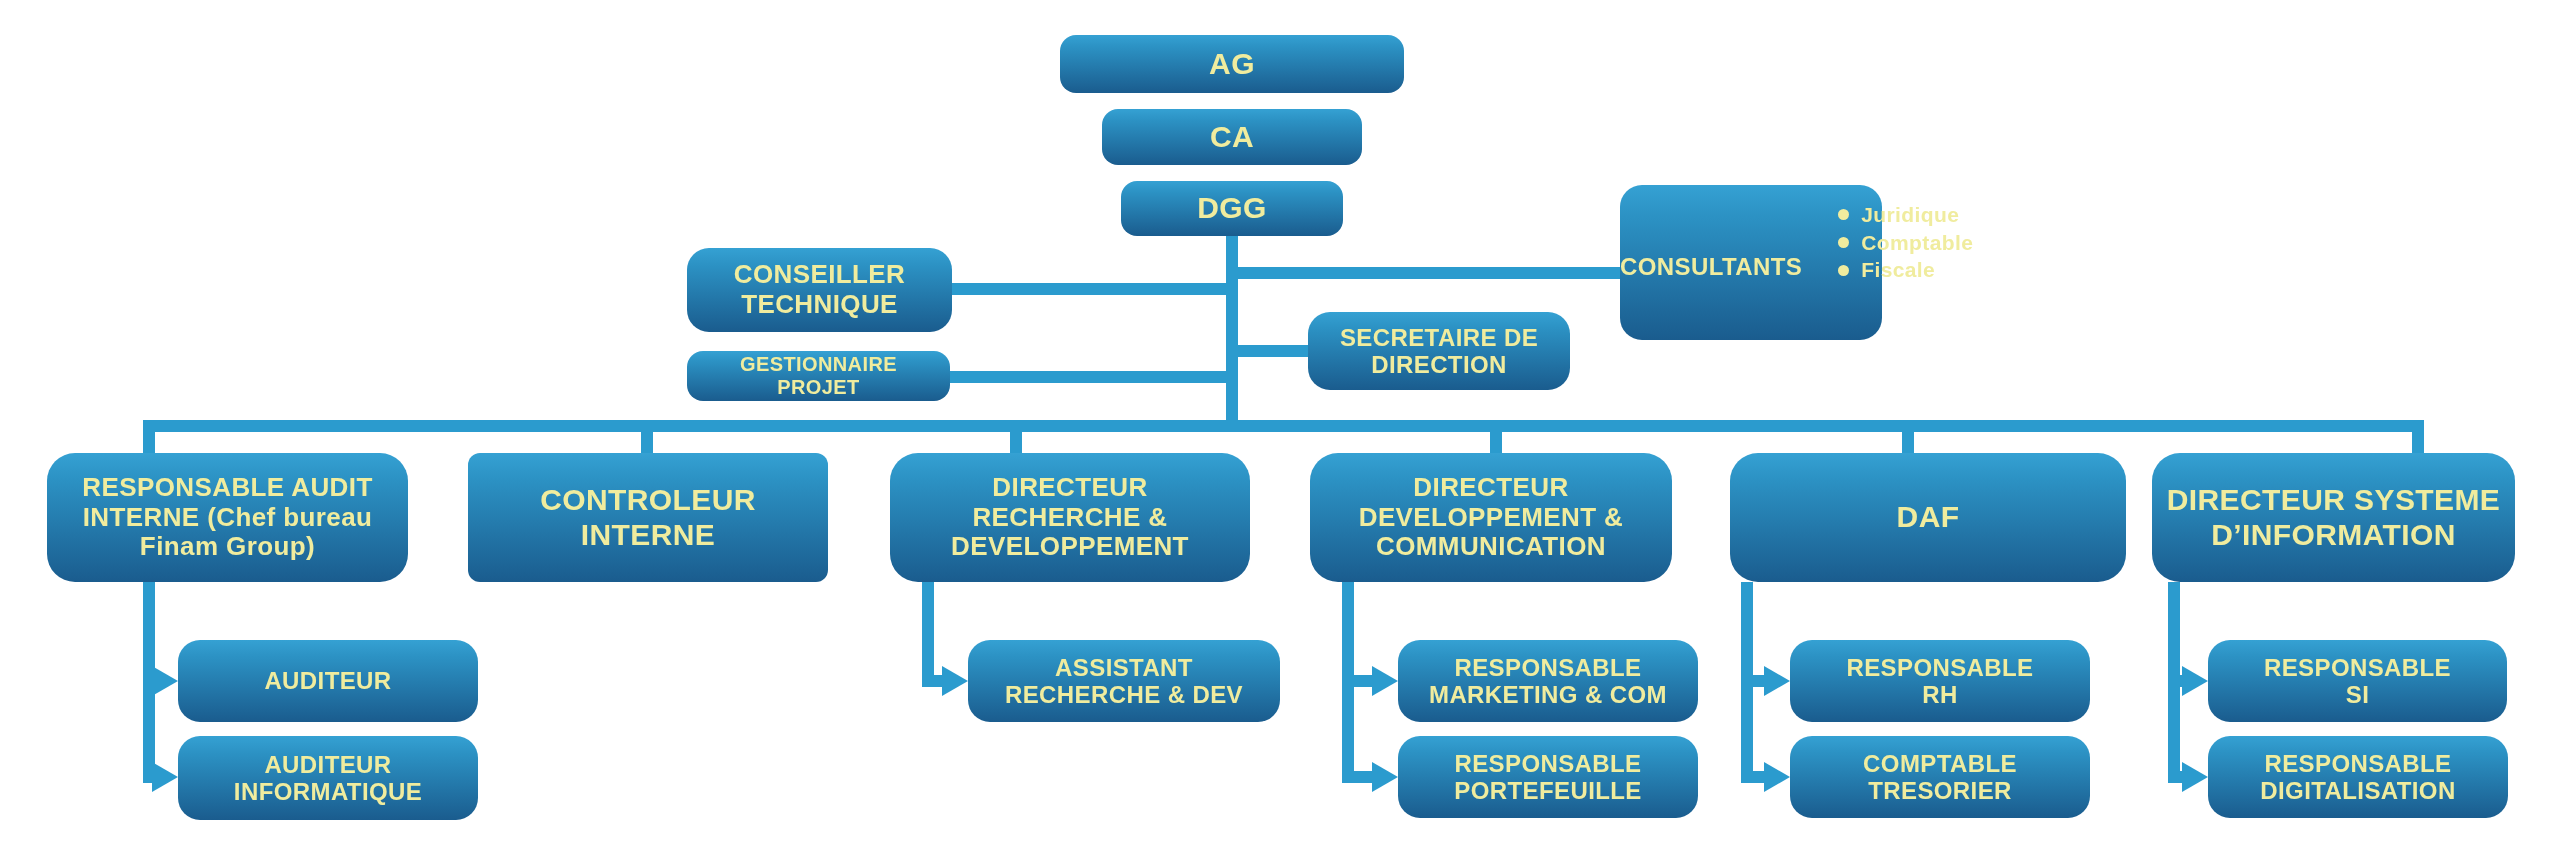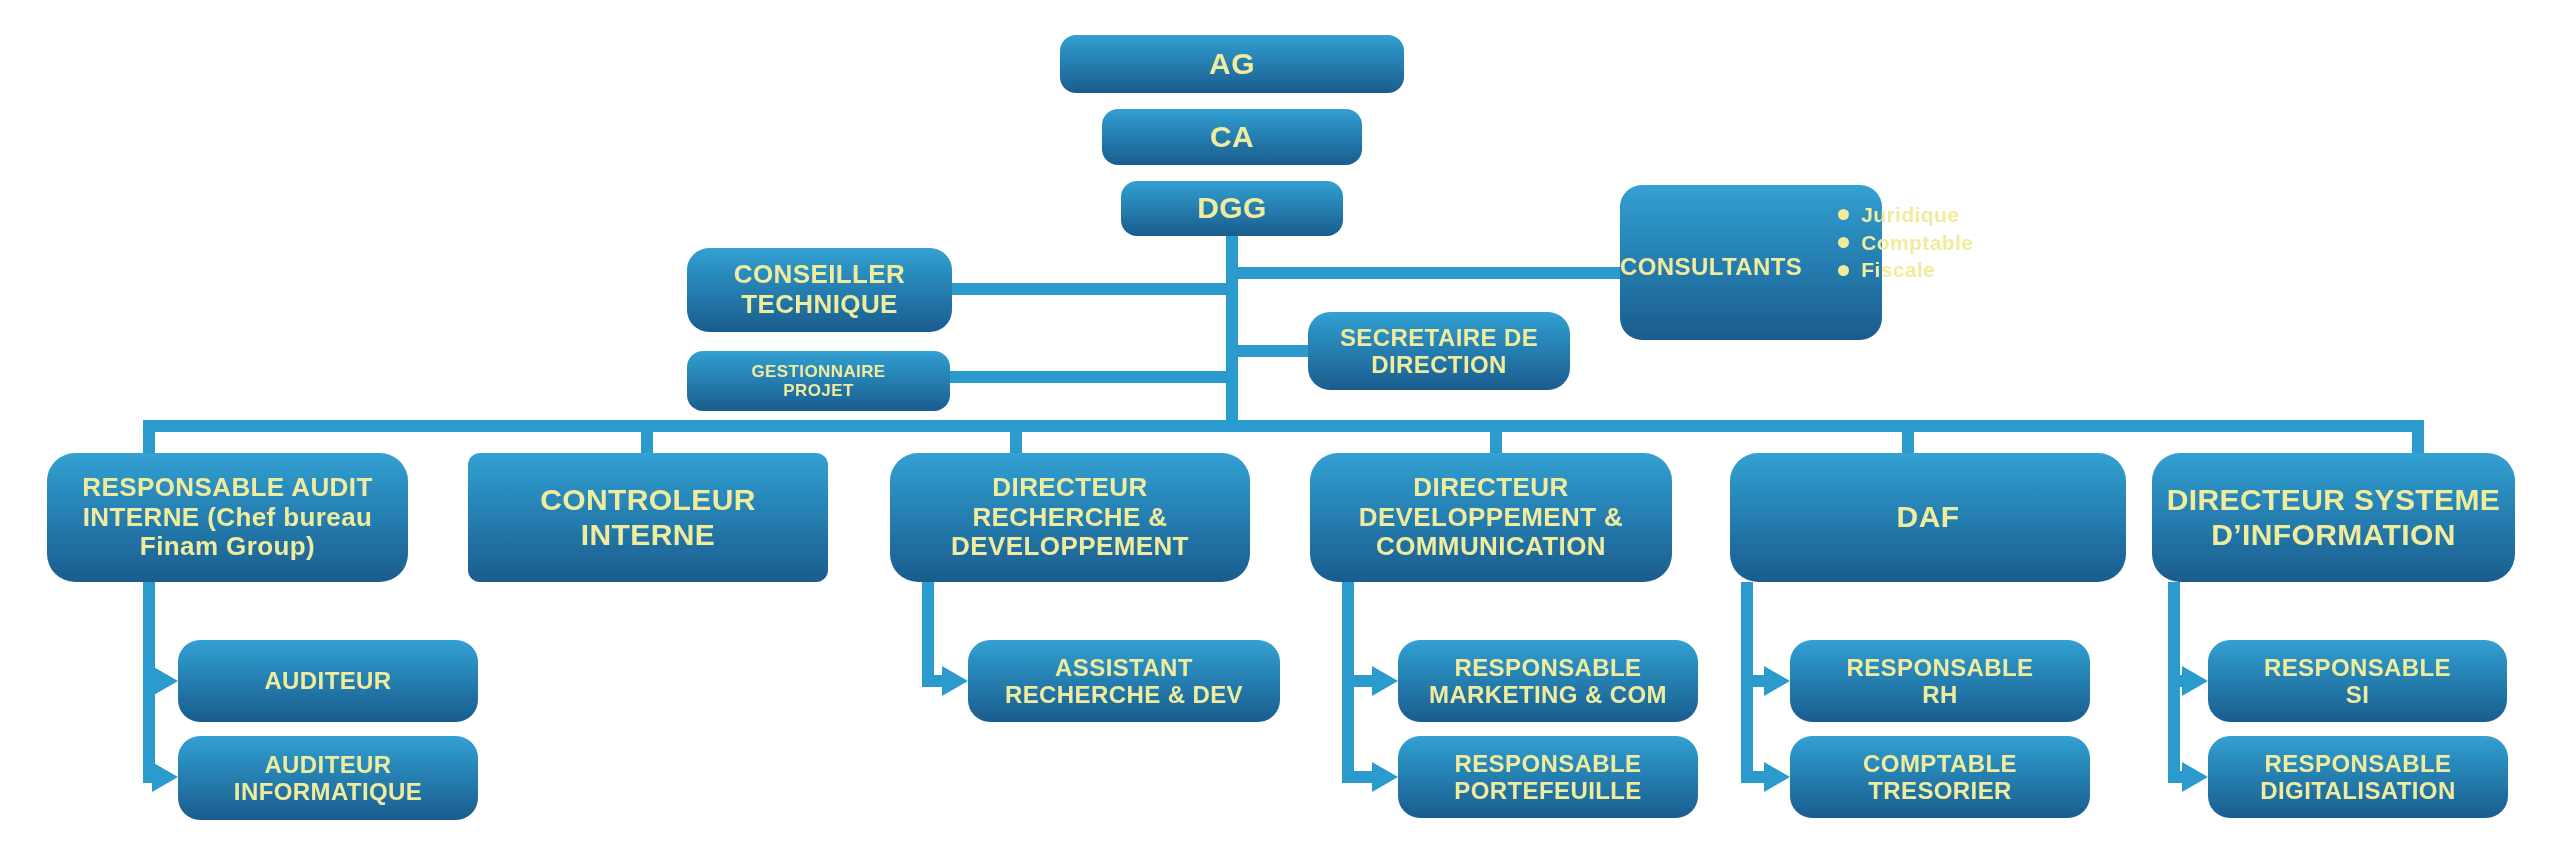--- a/index.html
+++ b/index.html
@@ -107,21 +107,21 @@
   <div class="arrow" style="left:1764px; top:762px;"></div>
   <div class="arrow" style="left:2182px; top:666px;"></div>
   <div class="arrow" style="left:2182px; top:762px;"></div>
 
   <div class="node" style="left:1060px; top:35px; width:344px; height:58px; border-radius:16px; font-size:30px;">AG</div>
   <div class="node" style="left:1102px; top:109px; width:260px; height:56px; border-radius:16px; font-size:30px;">CA</div>
   <div class="node" style="left:1121px; top:181px; width:222px; height:55px; border-radius:16px; font-size:30px;">DGG</div>
 
   <div class="node" style="left:687px; top:248px; width:265px; height:84px; border-radius:22px; font-size:26px;">CONSEILLER
 TECHNIQUE</div>
-  <div class="node" style="left:687px; top:351px; width:263px; height:60px; border-radius:16px; font-size:17px;">GESTIONNAIRE
+  <div class="node" style="left:687px; top:351px; width:263px; height:50px; border-radius:16px; font-size:20px;">GESTIONNAIRE
 PROJET</div>
   <div class="node" style="left:1308px; top:312px; width:262px; height:78px; border-radius:22px; font-size:24px;">SECRETAIRE DE
 DIRECTION</div>
 
   <div class="node consultants" style="left:1620px; top:185px; width:262px; height:155px; border-radius:22px;">
     <div class="c-title">CONSULTANTS</div>
     <div class="bullet-list">
       <div class="bullet-row">
         <span class="dot"></span>
         <span>Juridique</span>

